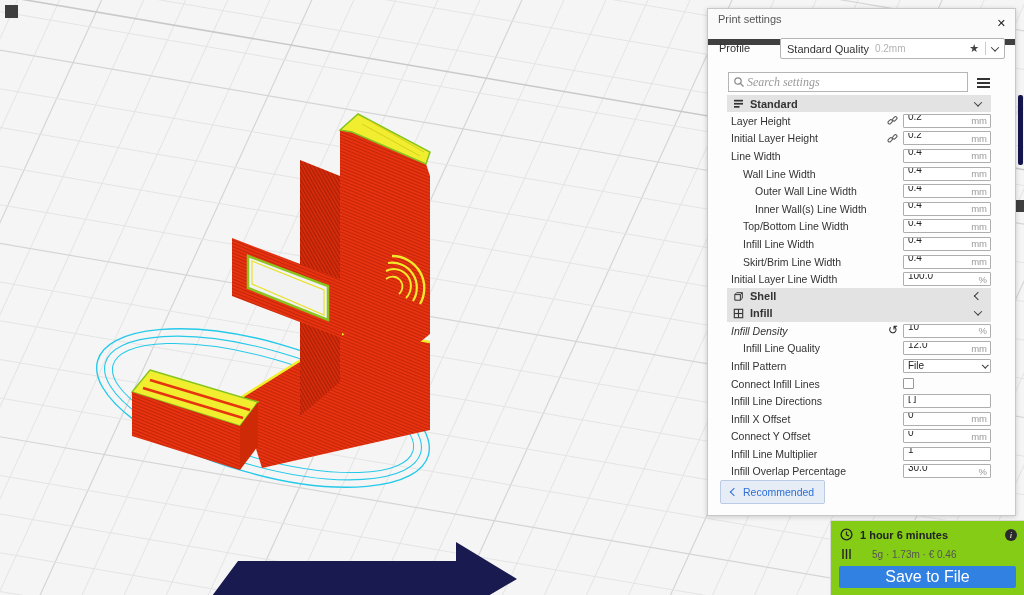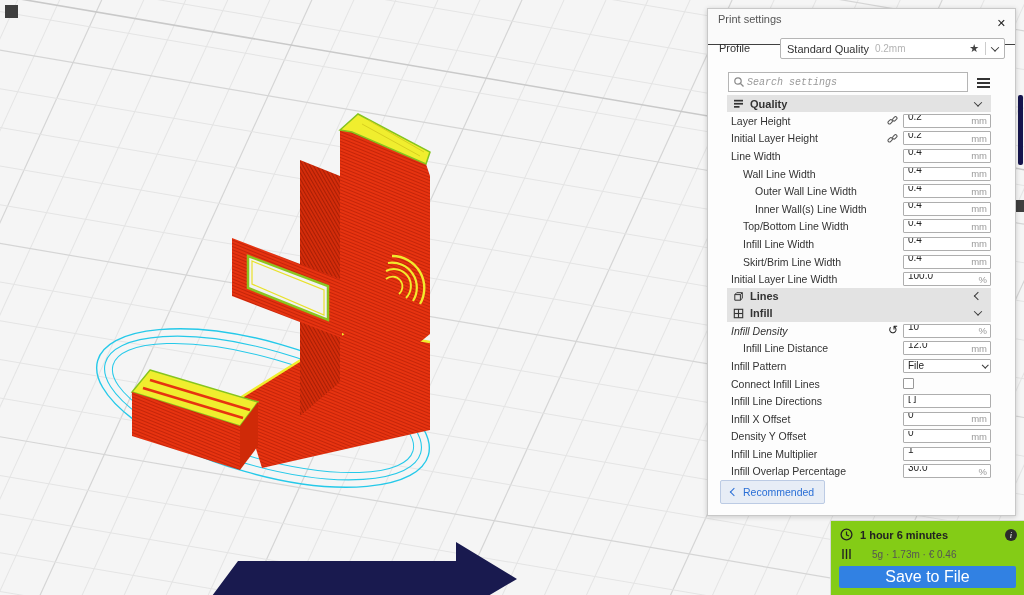--- a/index.html
+++ b/index.html
@@ -12,36 +12,36 @@
 
   .corner-tl { position:absolute; left:5px; top:5px; width:13px; height:13px; background:#3f3f3f; }
   .corner-r  { position:absolute; left:1016px; top:200px; width:8px; height:12px; background:#3f3f3f; }
   .scroll-thumb { position:absolute; left:1018px; top:95px; width:5px; height:70px;
                   background:var(--scrollbar-navy,#15154e); border-radius:2px; }
 
   
   .panel { position:absolute; left:707px; top:8px; width:309px; height:508px;
            background:#fdfdfd; border:1px solid #c8c8c8; box-shadow:0 1px 5px rgba(0,0,0,.18); }
   .panel-header { height:36px; line-height:21px; padding:0 10px; font-size:11px; color:#555;
-                  background:#fafafa; border-bottom:1px solid #404040; }
+                  background:#fafafa; border-bottom:6px solid #404040; }
   .close { position:absolute; right:9px; top:4px; font-size:11px; color:#222; cursor:pointer; }
 
   .profile-label { position:absolute; left:11px; top:33px; font-size:11px; color:#333; }
   .profile-dd { position:absolute; left:72px; top:29px; width:225px; height:21px;
                 background:#fff; border:1px solid #b5b5b5; border-radius:2px;
                 display:flex; align-items:center; padding:0 6px; gap:6px; cursor:pointer; }
   .pv { font-size:11px; color:#333; white-space:nowrap; }
   .pd { font-size:10px; color:#b3b3b3; }
   .star { margin-left:auto; font-size:11px; color:#444; }
   .dd-sep { width:1px; height:13px; background:#ccc; }
 
   .search-box { position:absolute; left:20px; top:63px; width:240px; height:20px;
                 background:#fff; border:1px solid #b5b5b5; display:flex; align-items:center; padding:0 4px; }
-  .search-box input { flex:1; border:0; outline:0; font-size:10px; color:#333; background:transparent;
-                      font-family:Liberation Mono, monospace; padding:0 2px; }
+  .search-box input { flex:1; border:0; outline:0; font-size:12px; color:#333; background:transparent;
+                      font-family:Liberation Serif, serif; padding:0 2px; }
   .search-box input::placeholder { font-style:italic; color:#9a9a9a; }
   .hamburger { position:absolute; left:269px; top:67px; width:14px; cursor:pointer; }
   .hamburger i { display:block; width:13px; height:2px; background:#333; margin:2px 0; }
 
   .settings-list { position:absolute; left:19px; top:86px; width:264px; height:388px; overflow:hidden; }
   .cat { height:17px; display:flex; align-items:center; gap:6px; padding:0 6px;
          background:var(--category-gray,#e3e3e3); cursor:pointer; }
   .cat-ic { width:11px; height:11px; display:flex; }
   .cat-label { font-size:11px; font-weight:bold; color:#333; }
   .chev { width:6px; height:6px; border-right:1.4px solid #3a3a3a; border-bottom:1.4px solid #3a3a3a; display:inline-block; }
@@ -295,21 +295,21 @@
 
     <div class="settings-list">
         <div class="cat">
           <span class="cat-ic">
             <svg width="11" height="11" viewBox="0 0 11 11">
               <rect x="1" y="1.8" width="9" height="1.7" fill="#333"></rect>
               <rect x="1" y="4.9" width="9" height="1.7" fill="#333"></rect>
               <rect x="1" y="8" width="5.5" height="1.7" fill="#333"></rect>
             </svg>
           </span>
-          <span class="cat-label">Quality</span>
+          <span class="cat-label">Standard</span>
           <span class="chev down"></span>
         </div>
         <div class="srow">
           <span class="rlabel" style="padding-left: 4px;">Layer Height</span>
           <span class="side-ic"><svg width="11" height="11" viewBox="0 0 12 12">
               <g fill="none" stroke="#555" stroke-width="1.1">
                 <rect x="0.8" y="5.8" width="5.4" height="3.2" rx="1.6" transform="rotate(-45 3.5 7.4)"></rect>
                 <rect x="5.8" y="2.6" width="5.4" height="3.2" rx="1.6" transform="rotate(-45 8.5 4.2)"></rect>
               </g>
             </svg></span>
@@ -386,21 +386,21 @@
             <input value="100.0" style="">
             <span class="unit">%</span>
           </span>
         </div>
         <div class="cat">
           <span class="cat-ic">
             <svg width="11" height="11" viewBox="0 0 11 11">
               <path d="M1.8 3.6 h5.6 v5.6 h-5.6 z M1.8 3.6 l1.9-1.9 h5.6 l-1.9 1.9 M9.3 1.7 v5.6 l-1.9 1.9" fill="none" stroke="#333" stroke-width="1"></path>
             </svg>
           </span>
-          <span class="cat-label">Lines</span>
+          <span class="cat-label">Shell</span>
           <span class="chev left"></span>
         </div>
         <div class="cat">
           <span class="cat-ic">
             <svg width="11" height="11" viewBox="0 0 11 11">
               <rect x="1.3" y="1.3" width="8.4" height="8.4" fill="none" stroke="#333" stroke-width="1.1"></rect>
               <line x1="1.3" y1="5.5" x2="9.7" y2="5.5" stroke="#333" stroke-width="1.1"></line>
               <line x1="5.5" y1="1.3" x2="5.5" y2="9.7" stroke="#333" stroke-width="1.1"></line>
             </svg>
           </span>
@@ -409,21 +409,21 @@
         </div>
         <div class="srow">
           <span class="rlabel it" style="padding-left: 4px;">Infill Density</span>
           <span class="side-ic revert">↺</span>
           <span class="vbox">
             <input value="10" style="">
             <span class="unit">%</span>
           </span>
         </div>
         <div class="srow">
-          <span class="rlabel" style="padding-left: 16px;">Infill Line Distance</span>
+          <span class="rlabel" style="padding-left: 16px;">Infill Line Quality</span>
           <span class="vbox">
             <input value="12.0" style="">
             <span class="unit">mm</span>
           </span>
         </div>
         <div class="srow">
           <span class="rlabel" style="padding-left: 4px;">Infill Pattern</span>
           <span class="vbox dd">
             <span class="ddval">File</span>
             <span class="chev down sm"></span>
@@ -441,21 +441,21 @@
           </span>
         </div>
         <div class="srow">
           <span class="rlabel" style="padding-left: 4px;">Infill X Offset</span>
           <span class="vbox">
             <input value="0" style="">
             <span class="unit">mm</span>
           </span>
         </div>
         <div class="srow">
-          <span class="rlabel" style="padding-left: 4px;">Density Y Offset</span>
+          <span class="rlabel" style="padding-left: 4px;">Connect Y Offset</span>
           <span class="vbox">
             <input value="0" style="">
             <span class="unit">mm</span>
           </span>
         </div>
         <div class="srow">
           <span class="rlabel" style="padding-left: 4px;">Infill Line Multiplier</span>
           <span class="vbox">
             <input value="1" style="">
             <span class="unit"></span>

